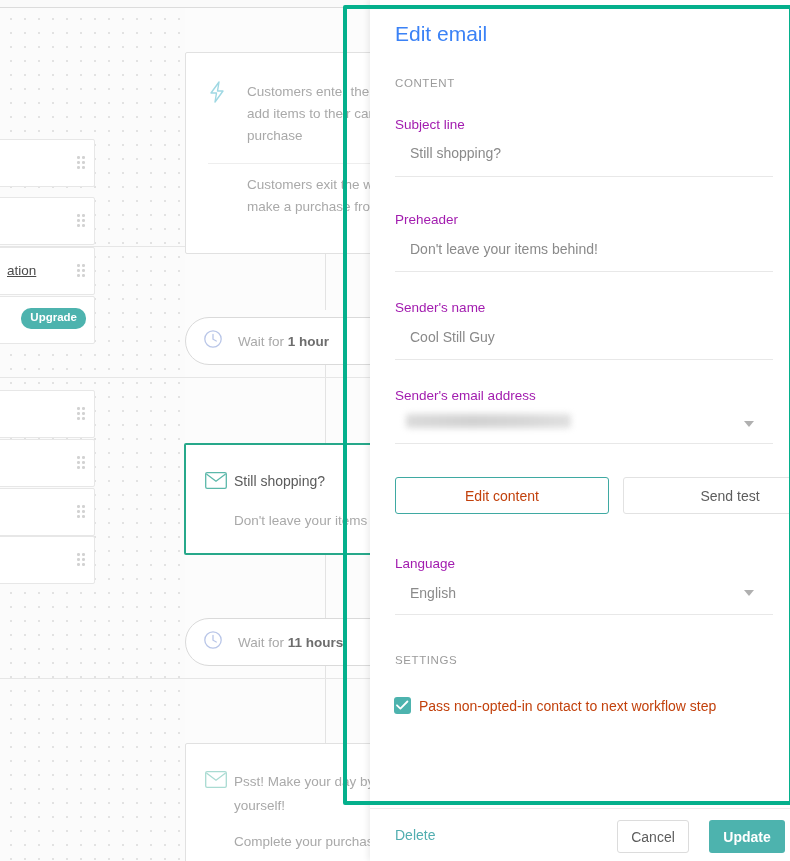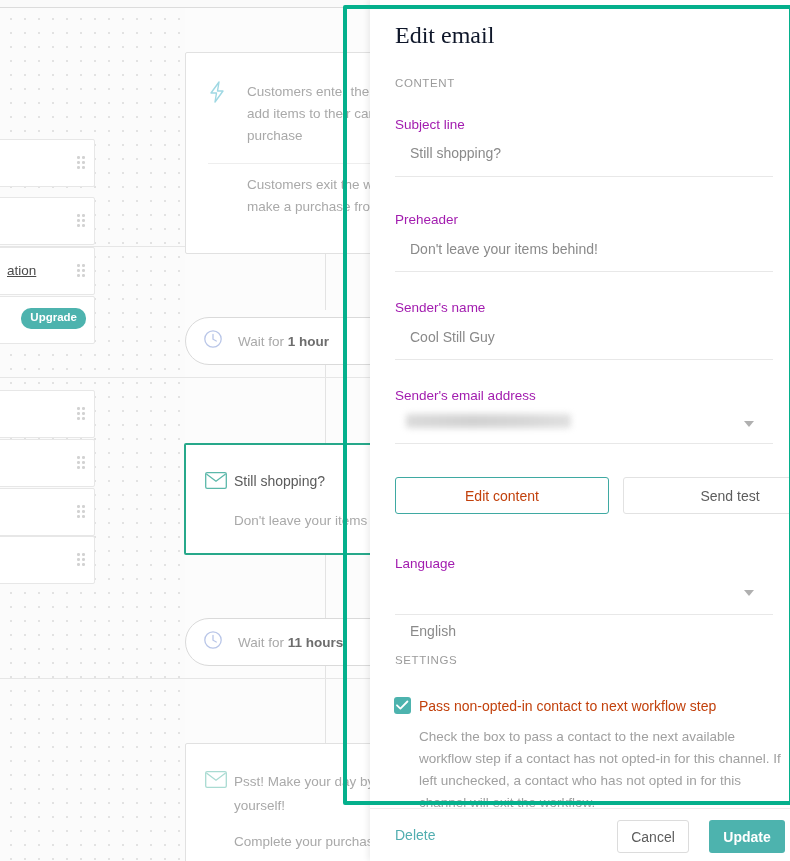--- a/index.html
+++ b/index.html
@@ -191,24 +191,23 @@
     left: 0; top: 0;
     width: 420px;
     height: 808px;
     overflow: hidden;
     background: #ffffff;
   }
 
   .modal-title {
     position: absolute;
     left: 25px; top: 22px;
-    font-size: 24px;
-    color: #0f172a;
+    font-size: 21px;
+    color: #3b82f6;
     font-weight: normal;
-    font-family: Liberation Serif, serif;
   }
 
   .section-label {
     position: absolute;
     left: 25px;
     font-size: 11.5px;
     letter-spacing: .6px;
     color: #9b9b9b;
   }
 
@@ -523,36 +522,35 @@
 
       <div class="field-label" style="top:388px;">Sender's email address</div>
       <div class="blur-value" style="top:414px;"></div>
       <span class="caret" style="left:374px; top:421px;"></span>
       <div class="field-underline" style="top:443px;"></div>
 
       <div class="btn btn-outline-teal" style="left:25px; top:477px; width:214px; height:37px;">Edit content</div>
       <div class="btn btn-outline-gray" style="left:253px; top:477px; width:214px; height:37px;">Send test</div>
 
       <div class="field-label" style="top:556px;">Language</div>
-      <div class="field-value" style="top:585px;margin-top:38px;">English</div>
+      <div class="field-value" style="top:585px;">English</div>
       <span class="caret" style="left:374px; top:590px;"></span>
       <div class="field-underline" style="top:614px;"></div>
 
       <div class="section-label" style="top:654px;">SETTINGS</div>
     </div>
 
   </div>
 
   <div class="check-box">
     <svg width="13" height="11" viewBox="0 0 13 11" fill="none">
       <path d="M1 5.3 L4.4 8.6 L11.4 1.5" stroke="#ffffff" stroke-width="1.8" fill="none" stroke-linecap="round" stroke-linejoin="round"></path>
     </svg>
   </div>
   <div class="check-label">Pass non-opted-in contact to next workflow step</div>
-  <div class="check-desc">Check the box to pass a contact to the next available workflow step if a contact has not opted-in for this channel. If left unchecked, a contact who has not opted in for this channel will exit the workflow.</div>
 
   <div class="highlight-ring"></div>
 
   <div class="modal-footer">
     <span class="delete-link">Delete</span>
     <div class="btn-cancel">Cancel</div>
     <div class="btn-update">Update</div>
   </div>
 
 </div>

